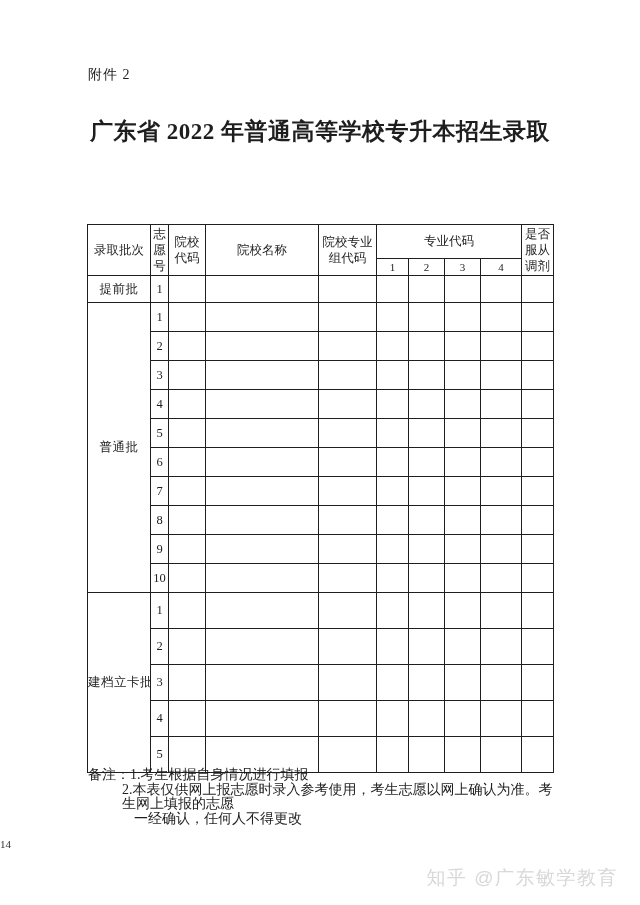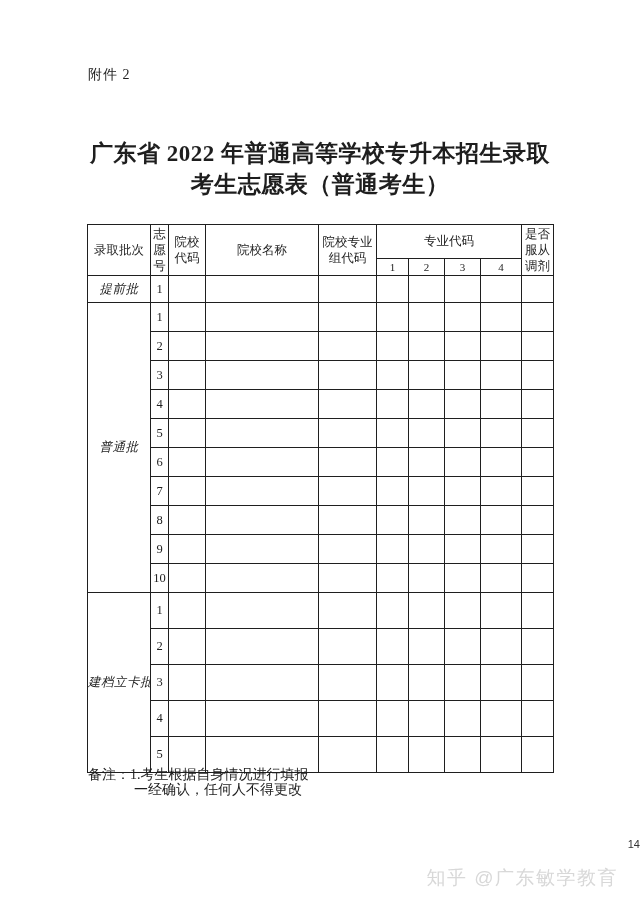--- a/index.html
+++ b/index.html
@@ -4,57 +4,56 @@
 <style>
   html,body{margin:0;padding:0;}
   body{
     width:640px;height:905px;background:#ffffff;position:relative;
     font-family:"Liberation Serif","DejaVu Serif",serif;color:#1e1e1e;
     overflow:hidden;
   }
   .page{position:absolute;inset:0;background:#ffffff;padding-left:24px;}
   .attachment{position:absolute;left:88px;top:66px;font-size:14px;letter-spacing:1px;}
   .doc-title{position:absolute;top:116px;left:0;width:100%;text-align:center;
-    font-weight:bold;font-size:23px;line-height:31px;letter-spacing:0.5px;margin-top:22px;}
+    font-weight:bold;font-size:23px;line-height:31px;letter-spacing:0.5px;}
   .fields{position:absolute;left:93px;top:198px;width:470px;font-size:13px;white-space:nowrap;}
   .uline{display:inline-block;border-bottom:1px solid #2a2a2a;height:13px;vertical-align:bottom;}
   .u1{width:95px;margin-right:19px;}
   .u2{width:86px;margin-right:19px;}
   .u3{width:112px;}
   table.vol-table{position:absolute;left:87px;top:224px;width:466px;
     border-collapse:collapse;table-layout:fixed;}
   .vol-table td,.vol-table th{
     border:1px solid #1f1f1f;padding:0;text-align:center;vertical-align:middle;
     font-weight:normal;font-size:12.5px;line-height:1.3;overflow:hidden;}
   .h1 th{height:33px;}
   .h2 th{height:16px;font-size:11px;}
   .vhead{line-height:1.28;margin-left:32px;}
-  .batch-cell{font-size:12px;letter-spacing:0.5px;white-space:nowrap;font-style:italic;}
+  .batch-cell{font-size:12px;letter-spacing:0.5px;white-space:nowrap;}
   .vol{font-weight:bold;font-size:12.5px;}
   tr.r-pre td{height:26px;}
   tr.r-norm td{height:28px;}
   tr.r-card td{height:35px;}
   .notes{position:absolute;left:88px;top:768px;width:475px;font-size:14px;line-height:14.5px;}
   .note-l2{padding-left:34px;}
   .note-l3{padding-left:46px;}
-  .pageno{position:absolute;top:838px;left:0;width:100%;text-align:right;
-    font-size:11px;font-family:Liberation Sans, sans-serif;color:#333;}
+  .pageno{position:absolute;top:838px;left:0;width:100%;text-align:left;
+    font-size:11px;font-family:Liberation Serif, serif;color:#333;}
   .watermark{position:absolute;top:865px;right:22px;font-size:19px;color:#d8d8d8;
     font-family:"Liberation Sans","DejaVu Sans",sans-serif;letter-spacing:1.5px;white-space:nowrap;}
 </style>
 </head>
 <body>
 
 <div class="page">
 
   <div class="attachment">附件 2</div>
 
   <div class="doc-title">
     <div>广东省 2022 年普通高等学校专升本招生录取</div>
-    <div>考生志愿表（普通考生）</div>
   </div>
 
 
   <table class="vol-table">
     <colgroup>
       <col style="width:63px">
         <col style="width:18px">
         <col style="width:37px">
       <col style="width:113px">
         <col style="width:58px">
@@ -260,20 +259,21 @@
           <td></td>
           <td></td>
           <td></td>
           <td></td>
     </tr>
   </tbody>
     </table>
 
   <div class="notes">
     <div>备注：1.考生根据自身情况进行填报</div>
+    <div class="note-l2">2.本表仅供网上报志愿时录入参考使用，考生志愿以网上确认为准。考生网上填报的志愿</div>
     <div class="note-l3">一经确认，任何人不得更改</div>
   </div>
 
   <div class="pageno">14</div>
 
   <div class="watermark">知乎 @广东敏学教育</div>
 
 </div>
 
 </body></html>

